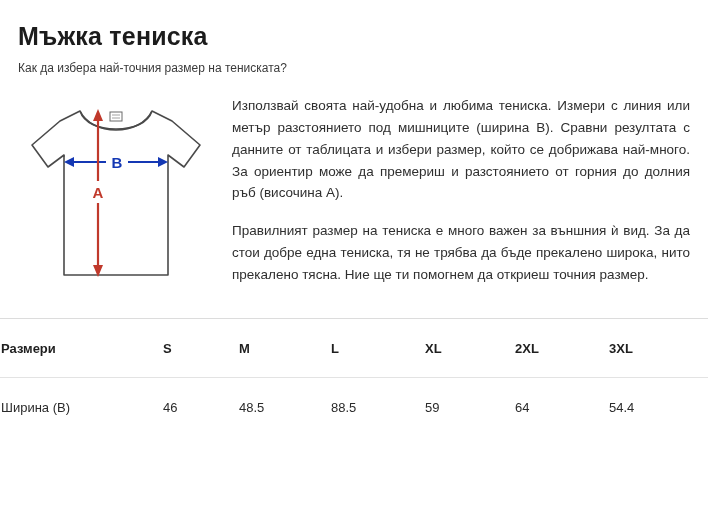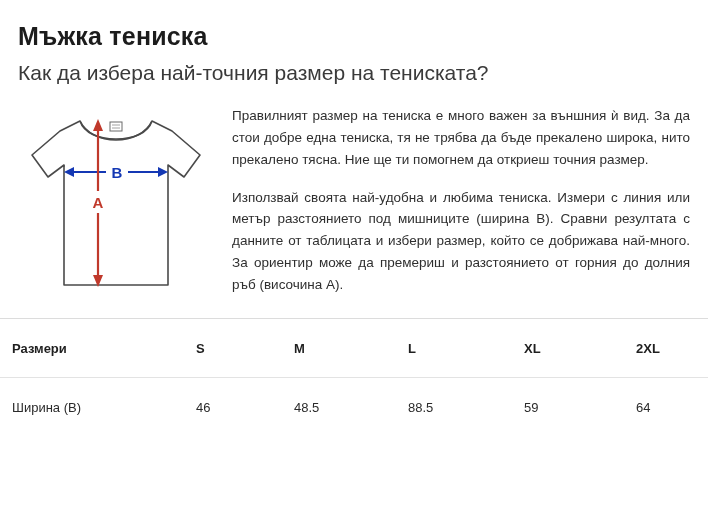--- a/index.html
+++ b/index.html
@@ -29,21 +29,21 @@
 
   .page-title {
     font-size: 25px;
     font-weight: bold;
     color: #1c1c1c;
     margin: 0 0 10px 0;
     letter-spacing: 0.2px;
   }
 
   .page-subtitle {
-    font-size: 21px;
+    font-size: 12px;
     font-weight: normal;
     color: #3a3a3a;
     margin: 0;
   }
 
   .content-row {
     display: flex;
     align-items: flex-start;
     padding: 14px 18px 0 18px;
     gap: 0;
@@ -84,21 +84,21 @@
     width: 100%;
     border-collapse: collapse;
     table-layout: fixed;
   }
 
   table.size-table th,
   table.size-table td {
     text-align: left;
     font-size: 13px;
     color: #2b2b2b;
-    padding: 0 12px;
+    padding: 0 1px;
     height: 58px;
     vertical-align: middle;
     border-bottom: 1px solid #e3e3e3;
   }
   table.size-table tr:last-child td { border-bottom: none; }
 
   table.size-table th {
     font-weight: bold;
     color: #1f1f1f;
   }
@@ -158,22 +158,22 @@
           <line x1="80" y1="22" x2="80" y2="178" stroke="#c0392b" stroke-width="2.2"></line>
           <polygon points="80,16 75,28 85,28" fill="#c0392b"></polygon>
           <polygon points="80,184 75,172 85,172" fill="#c0392b"></polygon>
           <rect x="70" y="88" width="20" height="22" fill="#ffffff"></rect>
           <text x="80" y="105" font-family="Liberation Sans, sans-serif" font-size="15" font-weight="bold" fill="#c0392b" text-anchor="middle">A</text>
         </svg>
       </div>
     </div>
 
     <div class="text-col">
+      <p class="para">Използвай своята най-удобна и любима тениска. Измери с линия или метър разстоянието под мишниците (ширина B). Сравни резултата с данните от таблицата и избери размер, който се добрижава най-много. За ориентир може да премериш и разстоянието от горния до долния ръб (височина A).</p>
       <p class="para">Правилният размер на тениска е много важен за външния ѝ вид. За да стои добре една тениска, тя не трябва да бъде прекалено широка, нито прекалено тясна. Ние ще ти помогнем да откриеш точния размер.</p>
-      <p class="para">Използвай своята най-удобна и любима тениска. Измери с линия или метър разстоянието под мишниците (ширина B). Сравни резултата с данните от таблицата и избери размер, който се добрижава най-много. За ориентир може да премериш и разстоянието от горния до долния ръб (височина A).</p>
     </div>
 
   </div>
 
   <div class="size-table-wrap">
     <table class="size-table">
       <thead>
         <tr>
           <th class="col-label">Размери</th>
           <th class="col-s">S</th>

